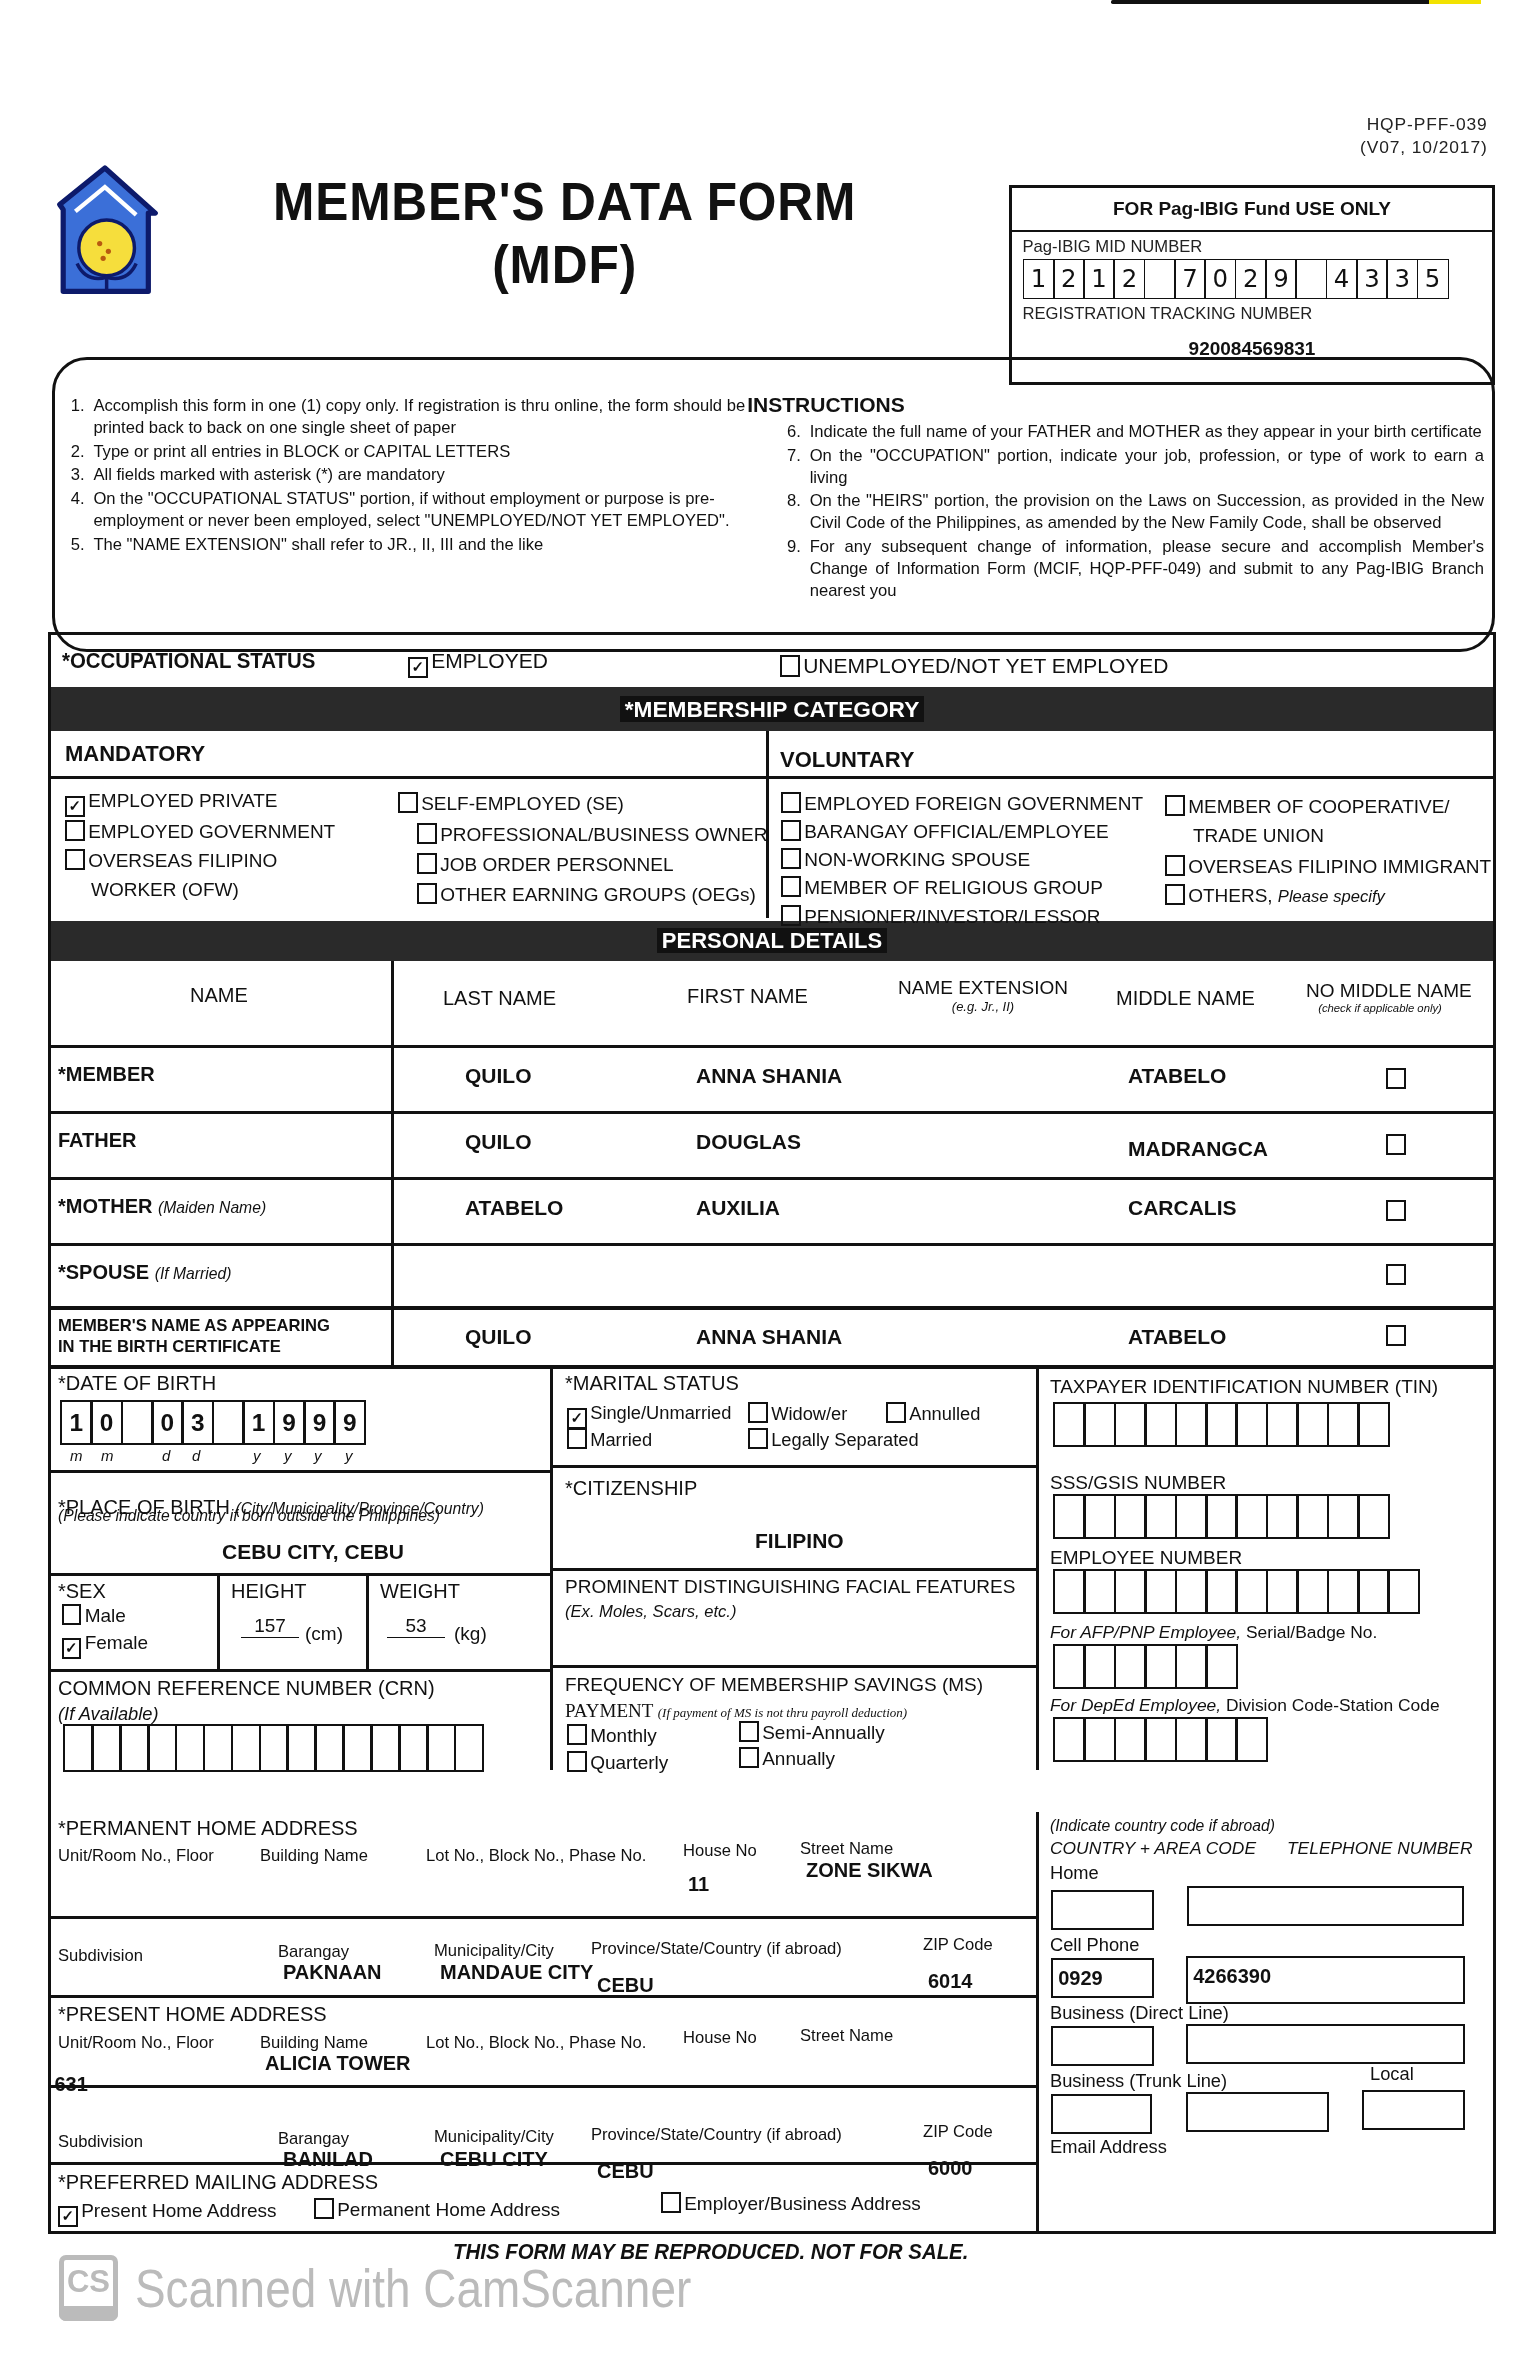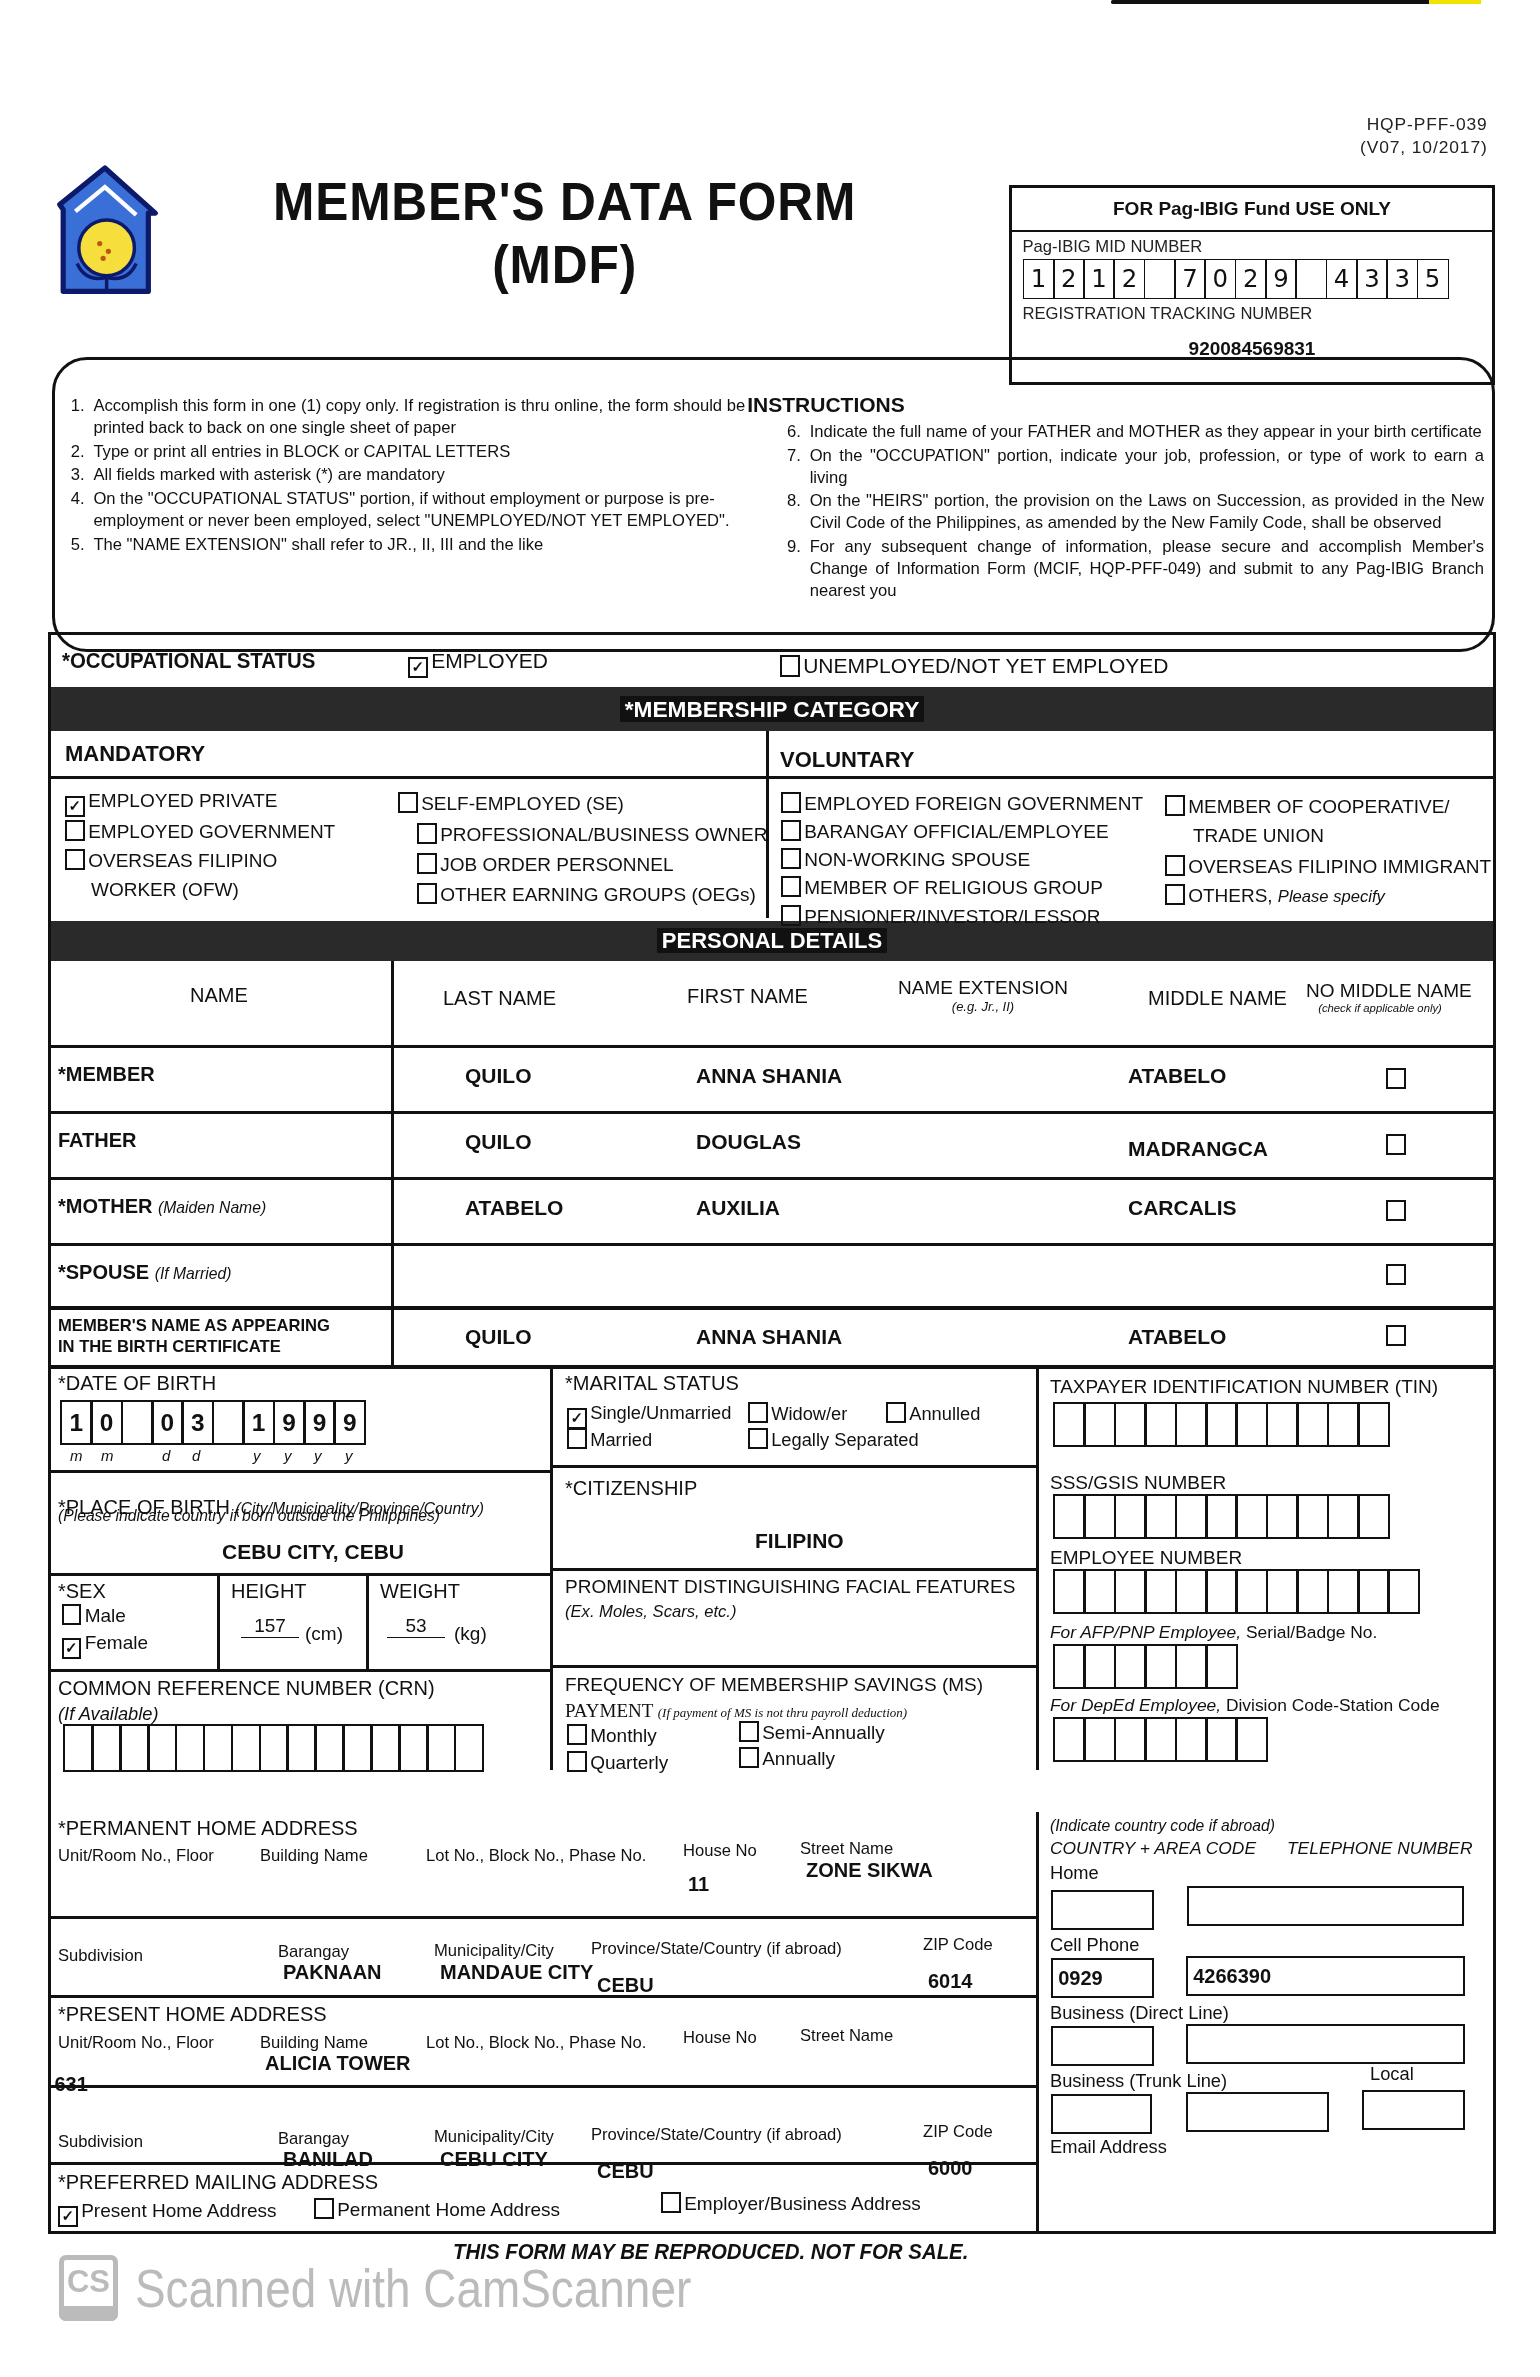--- a/index.html
+++ b/index.html
@@ -163,21 +163,21 @@
     <div class="row bar" style="top:286px;height:40px;line-height:40px;font-size:22px;"><span>PERSONAL DETAILS</span></div>
 
     <div class="vl" style="left:340px;top:326px;height:405px;"></div>
     <div class="t" style="left:139px;top:349px;font-size:20px;">NAME</div>
     <div class="t" style="left:392px;top:352px;font-size:20px;">LAST NAME</div>
     <div class="t" style="left:636px;top:350px;font-size:20px;">FIRST NAME</div>
     <div class="t" style="left:845px;top:342px;font-size:19px;text-align:center;width:174px;">
         <div>NAME EXTENSION</div>
         <div style="font-size:13px;font-style:italic;">(e.g. Jr., II)</div>
       </div>
-    <div class="t" style="left:1065px;top:352px;font-size:20px;margin-left:32px;">MIDDLE NAME</div>
+    <div class="t" style="left:1065px;top:352px;font-size:20px;">MIDDLE NAME</div>
     <div class="t" style="left:1255px;top:345px;font-size:19px;text-align:center;width:148px;">
         <div>NO MIDDLE NAME</div>
         <div style="font-size:11.3px;font-style:italic;">(check if applicable only)</div>
       </div>
     <div class="hl" style="left:0;top:410px;width:100%;"></div>
     <div id="name-rows"></div>
 
     <div class="hl" style="left:0;top:730px;width:100%;height:3.5px;"></div>
     <div class="vl" style="left:499px;top:732px;height:403px;"></div>
     <div class="vl" style="left:985px;top:732px;height:403px;"></div>
@@ -332,21 +332,21 @@
     <div class="t" style="left:999px;top:1182px;font-size:15.7px;font-style:italic;">(Indicate country code if abroad)</div>
     <div class="t" style="left:999px;top:1203px;font-size:17.4px;font-style:italic;">COUNTRY + AREA CODE</div>
     <div class="t" style="left:1236px;top:1203px;font-size:17.4px;font-style:italic;">TELEPHONE NUMBER</div>
 
     <div class="t" style="left:999px;top:1227px;font-size:18.3px;">Home</div>
     <div class="inbox" style="left:1000px;top:1255px;width:103px;height:40px;"></div>
     <div class="inbox" style="left:1136px;top:1251px;width:277px;height:40px;"></div>
 
     <div class="t" style="left:999px;top:1299px;font-size:18.3px;">Cell Phone</div>
     <div class="inbox" style="left:1000px;top:1323px;width:103px;height:40px;">0929</div>
-    <div class="inbox" style="left:1135px;top:1321px;width:279px;height:40px;">4266390</div>
+    <div class="inbox" style="left:1135px;top:1321px;width:279px;height:48px;">4266390</div>
 
     <div class="t" style="left:999px;top:1367px;font-size:18.3px;">Business (Direct Line)</div>
     <div class="inbox" style="left:1000px;top:1391px;width:103px;height:40px;"></div>
     <div class="inbox" style="left:1135px;top:1389px;width:279px;height:40px;"></div>
 
     <div class="t" style="left:999px;top:1435px;font-size:18.3px;">Business (Trunk Line)</div>
     <div class="t" style="left:1319px;top:1428px;font-size:18.3px;">Local</div>
     <div class="inbox" style="left:1000px;top:1459px;width:101px;height:40px;"></div>
     <div class="inbox" style="left:1135px;top:1457px;width:143px;height:40px;"></div>
     <div class="inbox" style="left:1311px;top:1455px;width:103px;height:40px;"></div>

